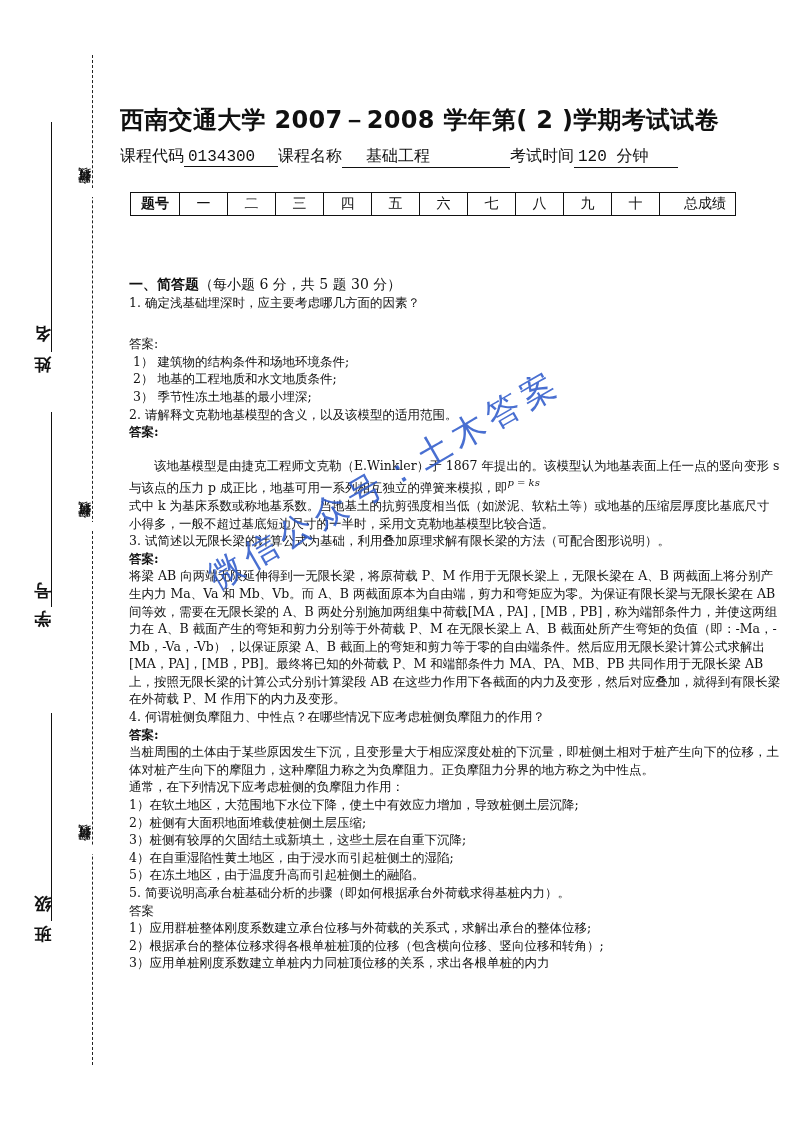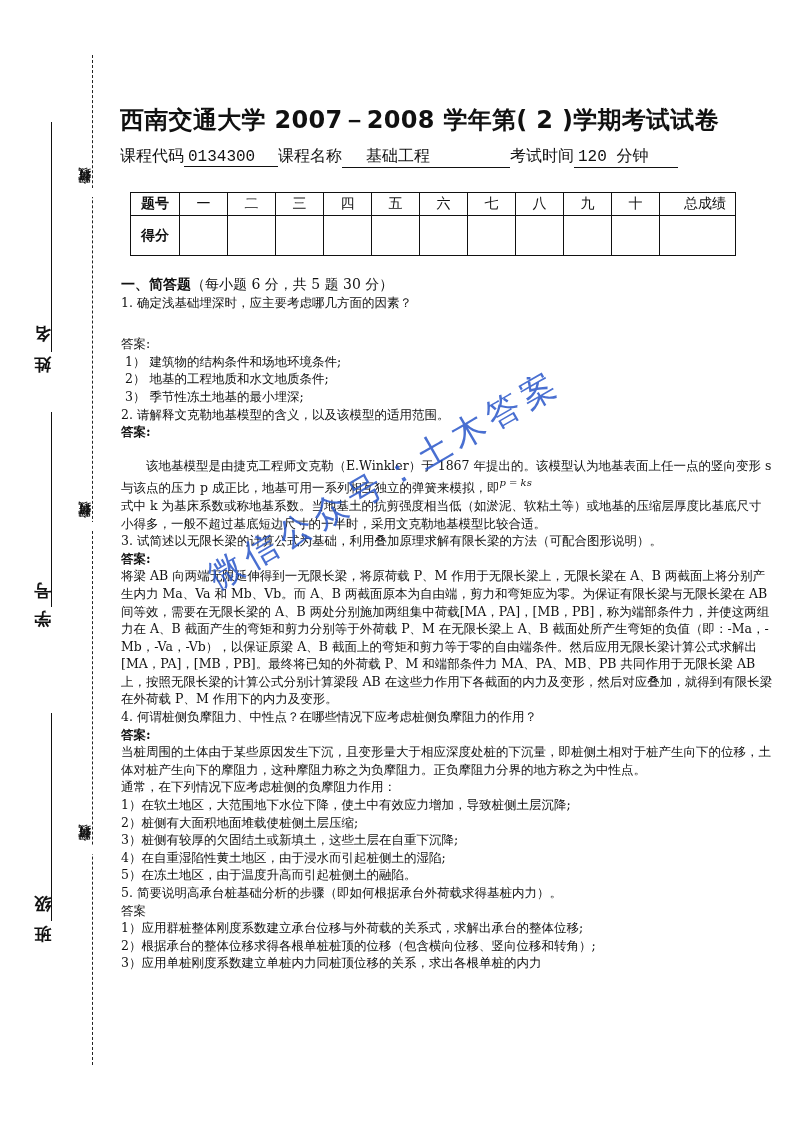--- a/index.html
+++ b/index.html
@@ -9,21 +9,21 @@
   .side-label { position:absolute; left:30px; font-family:"DejaVu Sans","Liberation Sans",sans-serif; font-size:17px; font-weight:bold; writing-mode:vertical-rl; transform:rotate(180deg); letter-spacing:12px; }
   .side-line { position:absolute; left:51px; border-left:1.2px solid #111; }
   .title { position:absolute; left:120px; top:76px; font-family:"DejaVu Sans","Liberation Sans",sans-serif; font-weight:bold; font-size:24px; letter-spacing:0.3px; white-space:nowrap;margin-top:28px; }
   .meta { position:absolute; left:120px; top:146px; font-family:Liberation Mono, monospace; font-size:16px; white-space:nowrap; }
   .meta .u { display:inline-block; border-bottom:1.2px solid #111; padding:0 4px; }
   table.score { position:absolute; left:130px; top:192px; border-collapse:collapse; font-family:"DejaVu Sans","Liberation Sans",sans-serif; font-size:14px; }
   table.score td { border:1.5px solid #111; text-align:center; width:45px; height:20px; }
   table.score tr.r2 td { height:37px; }
   table.score td.first { width:46px; font-weight:bold; }
   table.score td.last { width:58px; font-weight:normal;padding-left:16px; }
-  .content { position:absolute; left:121px; top:276px; width:652px; font-size:12.5px; line-height:17.6px; }
+  .content { position:absolute; left:129px; top:276px; width:652px; font-size:12.5px; line-height:17.6px; }
   .sec-title { font-size:14px; font-weight:bold; }
   .sec-title .normal { font-weight:normal; }
   p { margin:0; }
   .q { }
   .ans-b { font-weight:bold; }
   .indent { padding-left:4px; }
   .para-indent { text-indent:2em; }
   .gap { height:24px; }
   .formula { font-style:italic; font-size:10px; vertical-align:6px; }
   .watermark { position:absolute; left:200px; top:560px; color:#2a57c9; font-family:"DejaVu Sans","Liberation Sans",sans-serif; font-size:34px; transform:rotate(-30deg); transform-origin:left top; opacity:0.85; white-space:nowrap; letter-spacing:6px; pointer-events:none; }
@@ -60,34 +60,20 @@
     <td>三</td>
     <td>四</td>
     <td>五</td>
     <td>六</td>
     <td>七</td>
     <td>八</td>
     <td>九</td>
     <td>十</td>
     <td class="last">总成绩</td>
   </tr>
-  <tr class="r2">
-    <td class="first">得分</td>
-    <td></td>
-    <td></td>
-    <td></td>
-    <td></td>
-    <td></td>
-    <td></td>
-    <td></td>
-    <td></td>
-    <td></td>
-    <td></td>
-    <td class="last"></td>
-  </tr>
 </tbody>
   </table>
 
 <div class="content">
   <p class="sec-title"><span>一、简答题</span><span class="normal">（每小题 6 分，共 5 题 30 分）</span></p>
 
   <p class="q">1. 确定浅基础埋深时，应主要考虑哪几方面的因素？</p>
   <div class="gap"></div>
   <p>答案:</p>
   <p class="indent">1） 建筑物的结构条件和场地环境条件;</p>

